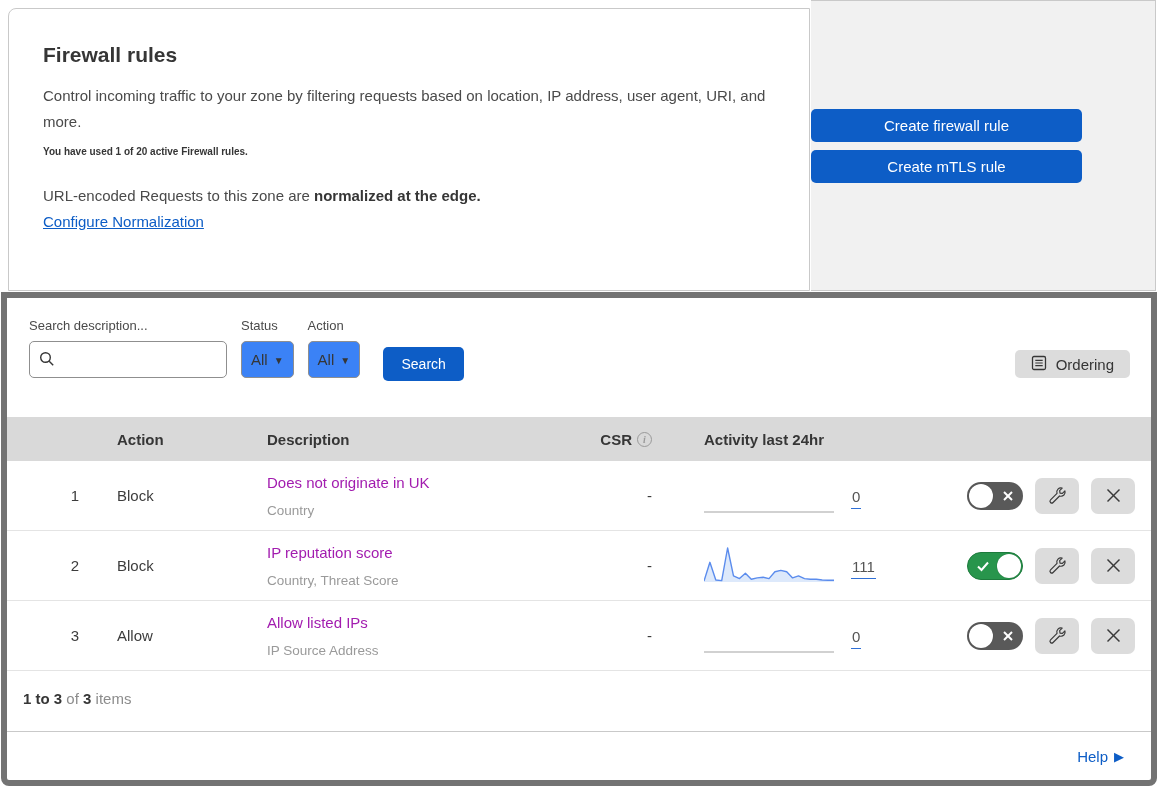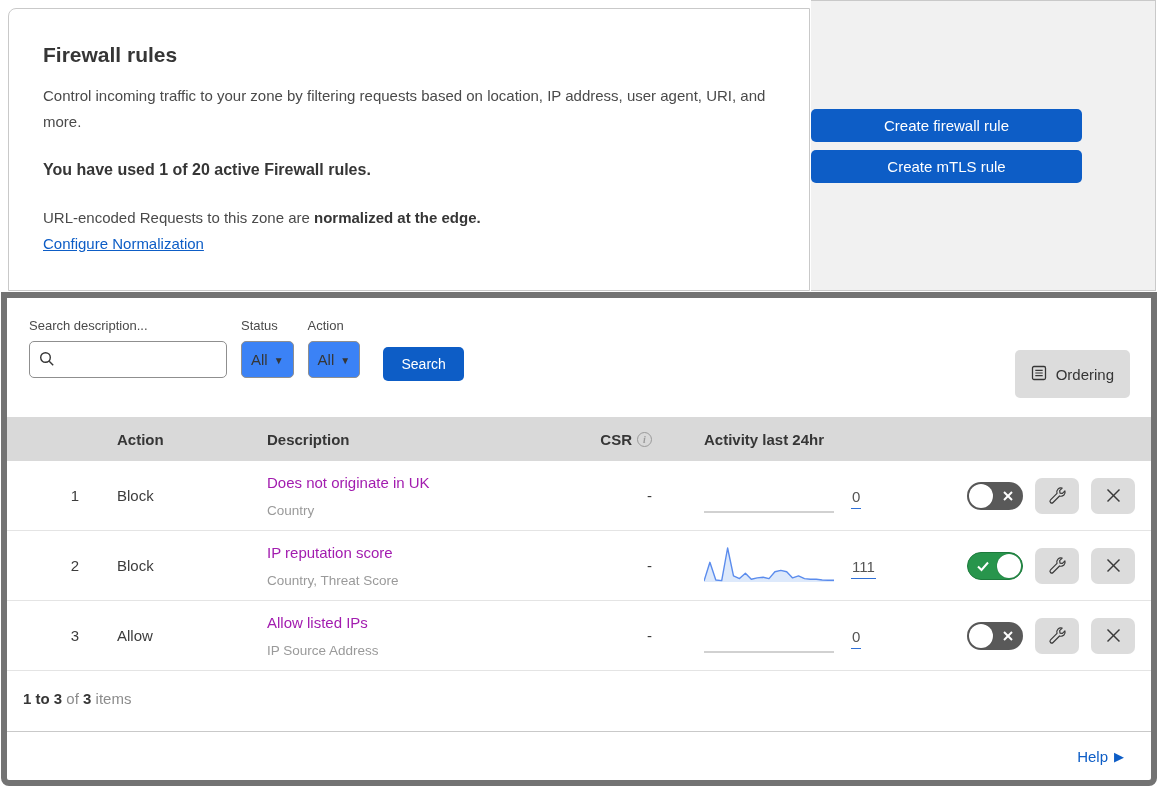--- a/index.html
+++ b/index.html
@@ -5,21 +5,21 @@
   * { box-sizing: border-box; margin: 0; padding: 0; }
   html,body { width: 1161px; height: 791px; background: #fff;
     font-family: "Liberation Sans", "DejaVu Sans", sans-serif; color: #3c3c3c; }
   .page { position: relative; width: 1161px; height: 791px; overflow: hidden; }
 
   
   .header-card { position: absolute; left: 8px; top: 8px; width: 802px; height: 283px;
     background: #fff; border: 1px solid #c9c9c9; border-radius: 8px 0 0 0; padding: 34px 40px 0 34px; }
   .title { font-size: 21px; font-weight: 600; color: #363636; margin-bottom: 16px; }
   .desc { font-size: 15px; line-height: 1.75; color: #4a4a4a; max-width: 740px; }
-  .usage { font-size: 16px; font-weight: 700; color: #363636; margin-top: 25px; }
+  .usage { font-size: 10px; font-weight: 700; color: #363636; margin-top: 10px; }
   .norm { font-size: 15px; color: #4a4a4a; margin-top: 30px; }
   .norm b { color: #363636; }
   .norm-link { display: inline-block; margin-top: 9px; font-size: 15px; color: #0d5dc6;
     text-decoration: underline; cursor: pointer; }
 
   .cta-panel { position: absolute; left: 811px; top: 0; width: 345px; height: 291px;
     background: #f1f1f1; border: 1px solid #c9c9c9; border-left: none;
     display: flex; flex-direction: column; justify-content: center; gap: 8px; }
   .btn-primary { width: 271px; height: 33px; background: #0d5dc6; color: #fff; border: none;
     border-radius: 5px; font-size: 15px; font-family: inherit; cursor: pointer; }
@@ -38,21 +38,21 @@
   .search-input { width: 198px; height: 37px; border: 1px solid #8f8f8f; border-radius: 5px;
     padding: 0 8px 0 32px; font-size: 14px; font-family: inherit; color: #3c3c3c; }
   .search-icon { position: absolute; left: 10px; top: 10px; }
   .select-box { height: 37px; border: 1px solid #8f8f8f; border-radius: 5px; background: #3b82f6;
     display: flex; align-items: center; padding: 0 9px; font-size: 15px; color: #363636;
     cursor: pointer; gap: 6px; }
   .caret { font-size: 10px; color: #363636; transform: translateY(1px); }
   .btn-search { height: 34px; width: 81px; margin-top: 29px; margin-left: 9px;
     background: #0d5dc6; color: #fff; border: none; border-radius: 5px; font-size: 14px;
     font-family: inherit; cursor: pointer; }
-  .btn-ordering { position: absolute; right: 21px; top: 52px; height: 48px; padding: 0 16px;
+  .btn-ordering { position: absolute; right: 21px; top: 52px; height: 28px; padding: 0 16px;
     background: #dcdcdc; color: #363636; border: none; border-radius: 5px; font-size: 15px;
     font-family: inherit; cursor: pointer; display: flex; align-items: center; gap: 9px; }
 
   
   .thead { height: 44px; background: #d9d9d9; display: flex; align-items: center;
     font-size: 15px; font-weight: 600; color: #363636; }
   .trow { height: 70px; display: flex; align-items: center; border-bottom: 1px solid #e4e4e4;
     font-size: 15px; }
   .c-num { width: 85px; text-align: right; padding-right: 13px; flex: none; }
   .c-action { width: 175px; padding-left: 25px; flex: none; }

